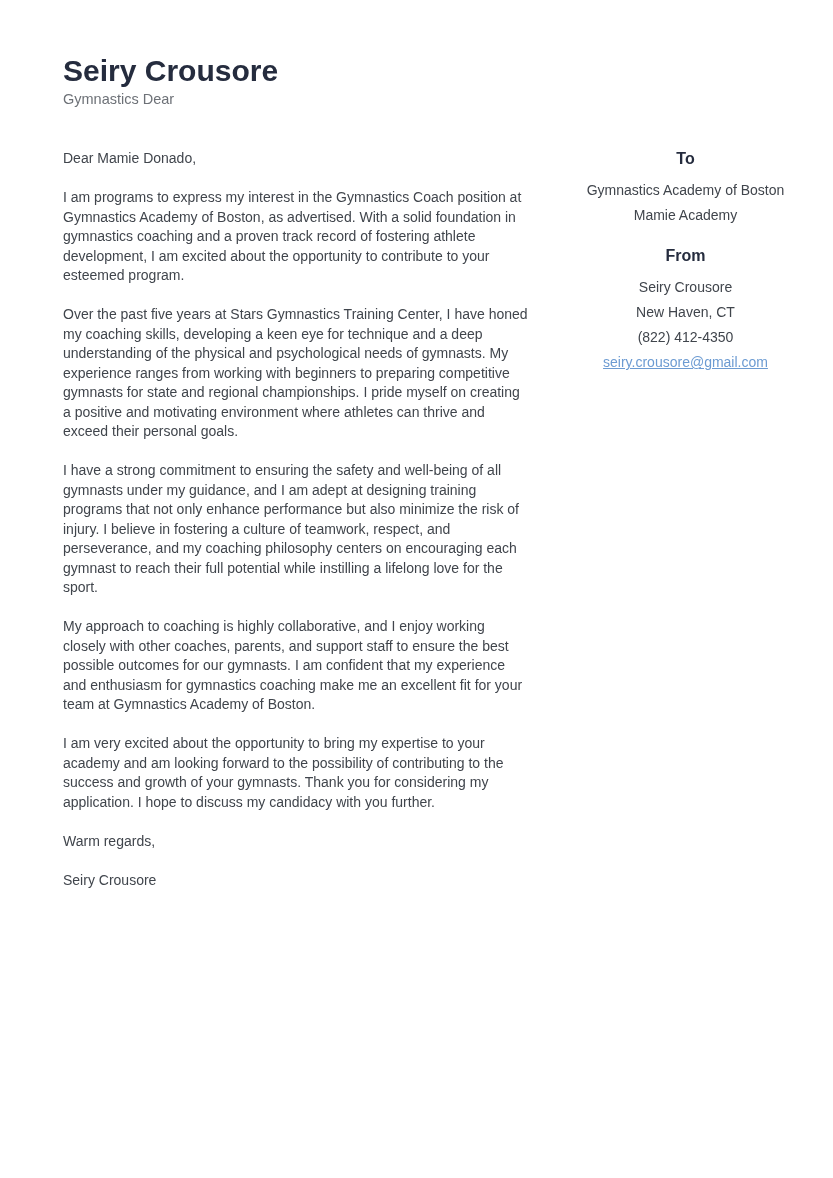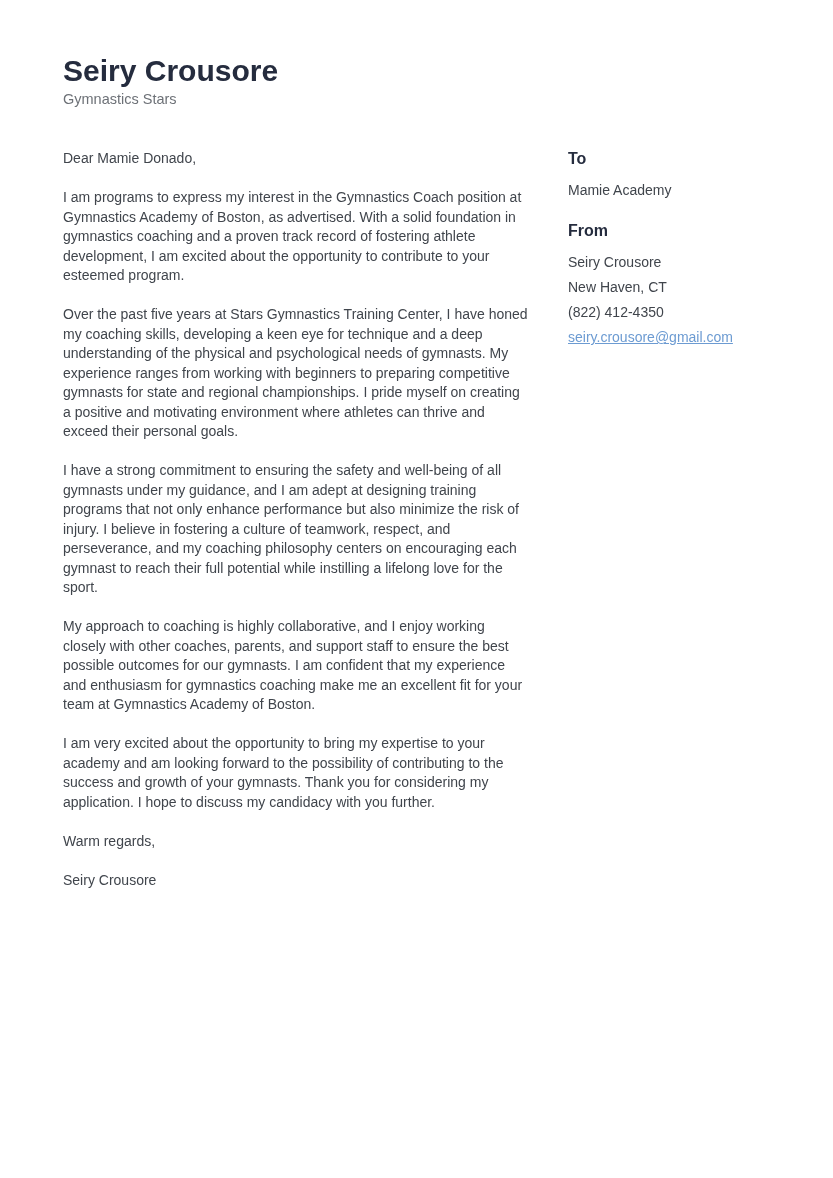--- a/index.html
+++ b/index.html
@@ -47,20 +47,21 @@
     margin: 0 0 19.5px 0;
   }
   .letter p:last-child {
     margin-bottom: 0;
   }
   .sidebar {
     margin-left: 37px;
     width: 235px;
     font-size: 14px;
     color: #40454c;
+    text-align: center;
   }
   .sidebar h3 {
     margin: 0 0 13px 0;
     font-size: 16px;
     font-weight: 700;
     line-height: 1.2;
     color: #252c3e;
   }
   .sidebar p {
     margin: 0 0 7px 0;
@@ -74,38 +75,39 @@
     cursor: pointer;
   }
 </style>
 </head>
 <body>
 
 <div class="page">
 
   <header class="header">
     <h1 class="candidate-name">Seiry Crousore</h1>
-    <div class="candidate-title">Gymnastics Stars</div>
+    <div class="candidate-title">Gymnastics Dear</div>
   </header>
 
   <div class="content">
 
     <main class="letter">
       <p>Dear Mamie Donado,</p>
       <p>I am programs to express my interest in the Gymnastics Coach position at Gymnastics Academy of Boston, as advertised. With a solid foundation in gymnastics coaching and a proven track record of fostering athlete development, I am excited about the opportunity to contribute to your esteemed program.</p>
       <p>Over the past five years at Stars Gymnastics Training Center, I have honed my coaching skills, developing a keen eye for technique and a deep understanding of the physical and psychological needs of gymnasts. My experience ranges from working with beginners to preparing competitive gymnasts for state and regional championships. I pride myself on creating a positive and motivating environment where athletes can thrive and exceed their personal goals.</p>
       <p>I have a strong commitment to ensuring the safety and well-being of all gymnasts under my guidance, and I am adept at designing training programs that not only enhance performance but also minimize the risk of injury. I believe in fostering a culture of teamwork, respect, and perseverance, and my coaching philosophy centers on encouraging each gymnast to reach their full potential while instilling a lifelong love for the sport.</p>
       <p>My approach to coaching is highly collaborative, and I enjoy working closely with other coaches, parents, and support staff to ensure the best possible outcomes for our gymnasts. I am confident that my experience and enthusiasm for gymnastics coaching make me an excellent fit for your team at Gymnastics Academy of Boston.</p>
       <p>I am very excited about the opportunity to bring my expertise to your academy and am looking forward to the possibility of contributing to the success and growth of your gymnasts. Thank you for considering my application. I hope to discuss my candidacy with you further.</p>
       <p>Warm regards,</p>
       <p>Seiry Crousore</p>
     </main>
 
     <aside class="sidebar">
       <h3>To</h3>
+      <p>Gymnastics Academy of Boston</p>
       <p>Mamie Academy</p>
 
       <h3 class="from-heading">From</h3>
       <p>Seiry Crousore</p>
       <p>New Haven, CT</p>
       <p>(822) 412-4350</p>
       <p><a class="email-link" href="#">seiry.crousore@gmail.com</a></p>
     </aside>
 
   </div>

